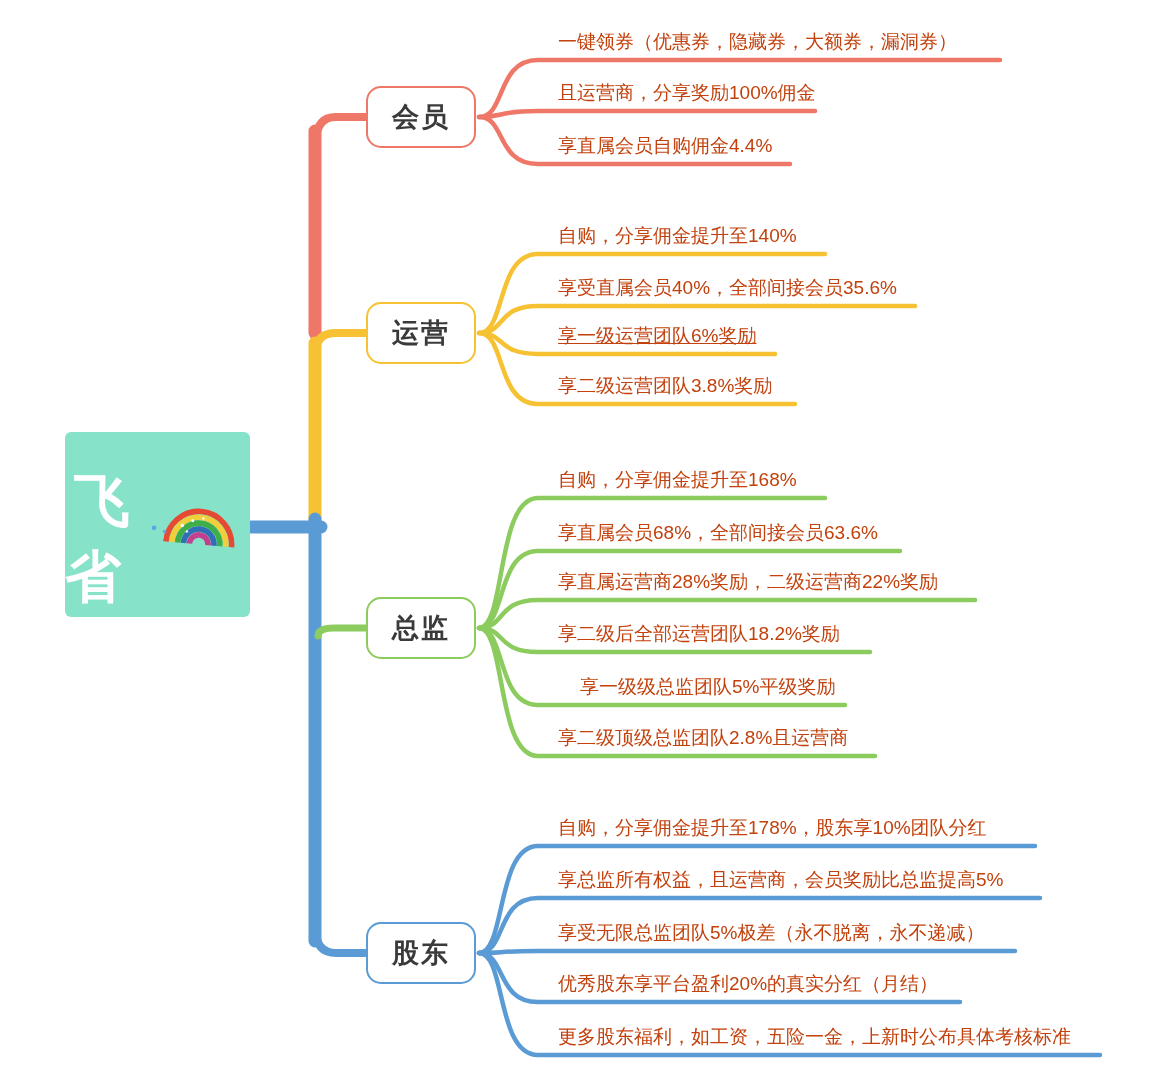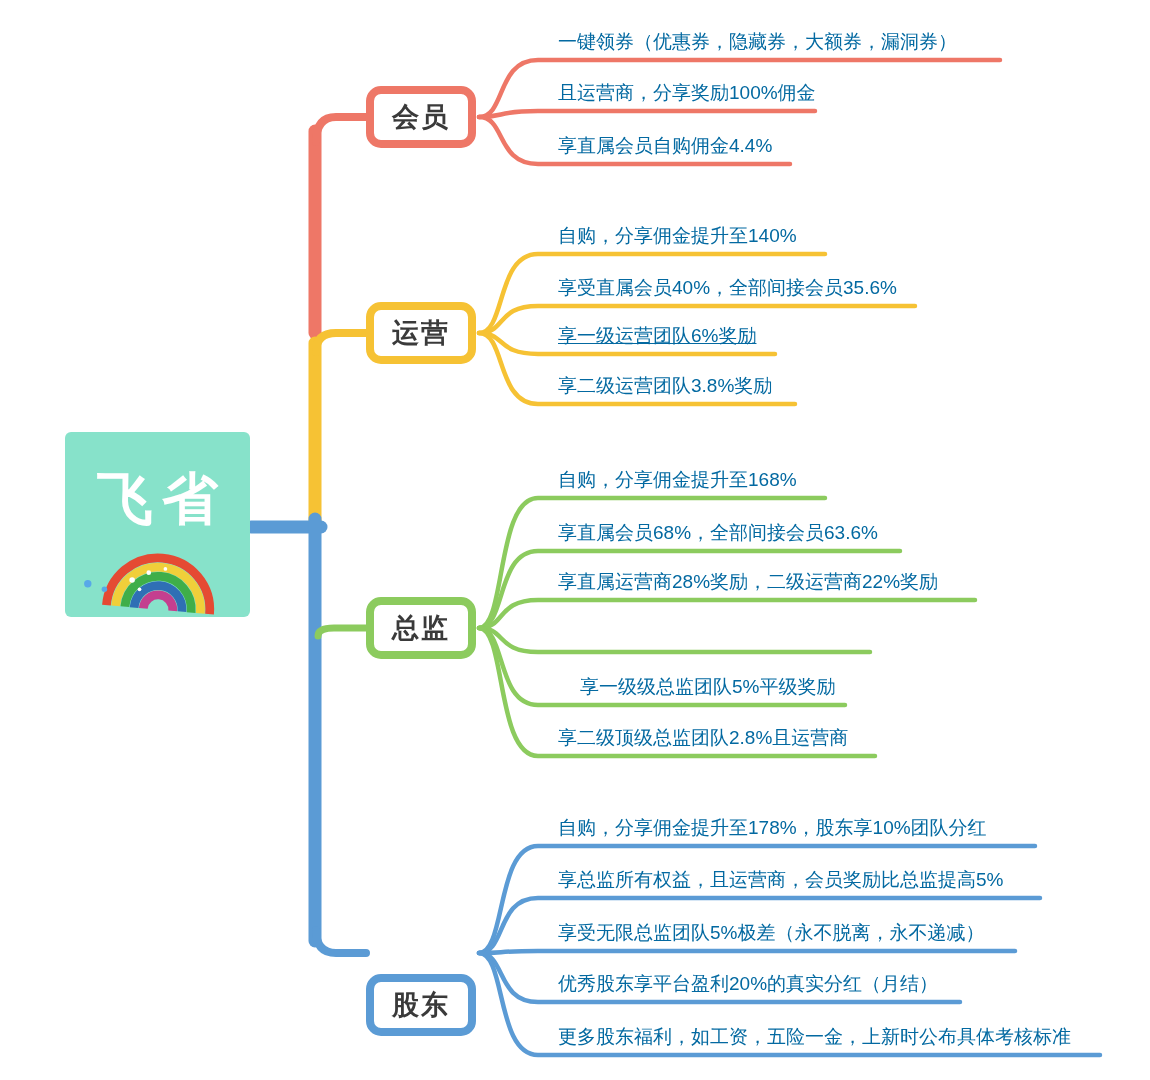--- a/index.html
+++ b/index.html
@@ -10,41 +10,41 @@
     font-family:"Liberation Sans","DejaVu Sans",sans-serif;
     overflow:hidden;
   }
   #lines{position:absolute;left:0;top:0;width:1150px;height:1080px;}
   .node{
     position:absolute;
     left:366px;
     width:110px;height:62px;
     box-sizing:border-box;
     background:#ffffff;
-    border:8px solid #f97316;
+    border:2px solid #f97316;
     border-radius:15px;
     display:flex;align-items:center;justify-content:center;
     font-size:27px;font-weight:bold;color:#3a3a3a;
     letter-spacing:2px;
     z-index:3;
   }
   .leaf{
     position:absolute;
     left:558px;
     font-size:19px;line-height:21px;
-    color:#0369a1;
+    color:#c2410c;
     white-space:nowrap;
     z-index:2;
   }
   #logo{
     position:absolute;left:65px;top:432px;
     width:185px;height:185px;
     border-radius:6px;
     z-index:3;
-    display:flex;flex-direction:column;align-items:center;
+    display:flex;flex-direction:row;align-items:center;
   }
   #logo-text{
     margin-top:30px;
     font-size:56px;font-weight:800;color:#ffffff;
     letter-spacing:9px;text-indent:9px;
   }
   #rainbow{margin-top:-6px;}
 </style>
 </head>
 <body>
@@ -95,32 +95,33 @@
         <circle cx="96" cy="40" r="2" fill="#ffffff"></circle>
         <circle cx="68" cy="62" r="2" fill="#ffffff"></circle>
         <circle cx="12" cy="56" r="4" fill="#58a8e8"></circle>
         <circle cx="30" cy="62" r="3" fill="#58a8e8"></circle>
       </svg>
   </div>
 
   <div class="node" style="top: 86px; border-color: rgb(238, 119, 103);">会员</div>
   <div class="node" style="top: 302px; border-color: rgb(246, 194, 52);">运营</div>
   <div class="node" style="top: 597px; border-color: rgb(140, 203, 94);">总监</div>
-  <div class="node" style="top: 974px; border-color: rgb(91, 155, 213);">股东</div>
+  <div class="node" style="top: 922px; border-color: rgb(91, 155, 213);">股东</div>
 
 <div class="leaf" style="top: 31px;">一键领券（优惠券，隐藏券，大额券，漏洞券）</div>
     <div class="leaf" style="top: 82px;">且运营商，分享奖励100%佣金</div>
     <div class="leaf" style="top: 135px;">享直属会员自购佣金4.4%</div>
     <div class="leaf" style="top: 225px;">自购，分享佣金提升至140%</div>
     <div class="leaf" style="top: 277px;">享受直属会员40%，全部间接会员35.6%</div>
     <div class="leaf" style="top: 325px; text-decoration: underline;">享一级运营团队6%奖励</div>
     <div class="leaf" style="top: 375px;">享二级运营团队3.8%奖励</div>
     <div class="leaf" style="top: 469px;">自购，分享佣金提升至168%</div>
     <div class="leaf" style="top: 522px;">享直属会员68%，全部间接会员63.6%</div>
     <div class="leaf" style="top: 571px;">享直属运营商28%奖励，二级运营商22%奖励</div>
+    <div class="leaf" style="top: 623px;">享二级后全部运营团队18.2%奖励</div>
     <div class="leaf" style="top: 676px; margin-left: 22px;">享一级级总监团队5%平级奖励</div>
     <div class="leaf" style="top: 727px;">享二级顶级总监团队2.8%且运营商</div>
     <div class="leaf" style="top: 817px;">自购，分享佣金提升至178%，股东享10%团队分红</div>
     <div class="leaf" style="top: 869px;">享总监所有权益，且运营商，会员奖励比总监提高5%</div>
     <div class="leaf" style="top: 922px;">享受无限总监团队5%极差（永不脱离，永不递减）</div>
     <div class="leaf" style="top: 973px;">优秀股东享平台盈利20%的真实分红（月结）</div>
     <div class="leaf" style="top: 1026px;">更多股东福利，如工资，五险一金，上新时公布具体考核标准</div>
   </div>
 
 </body></html>

